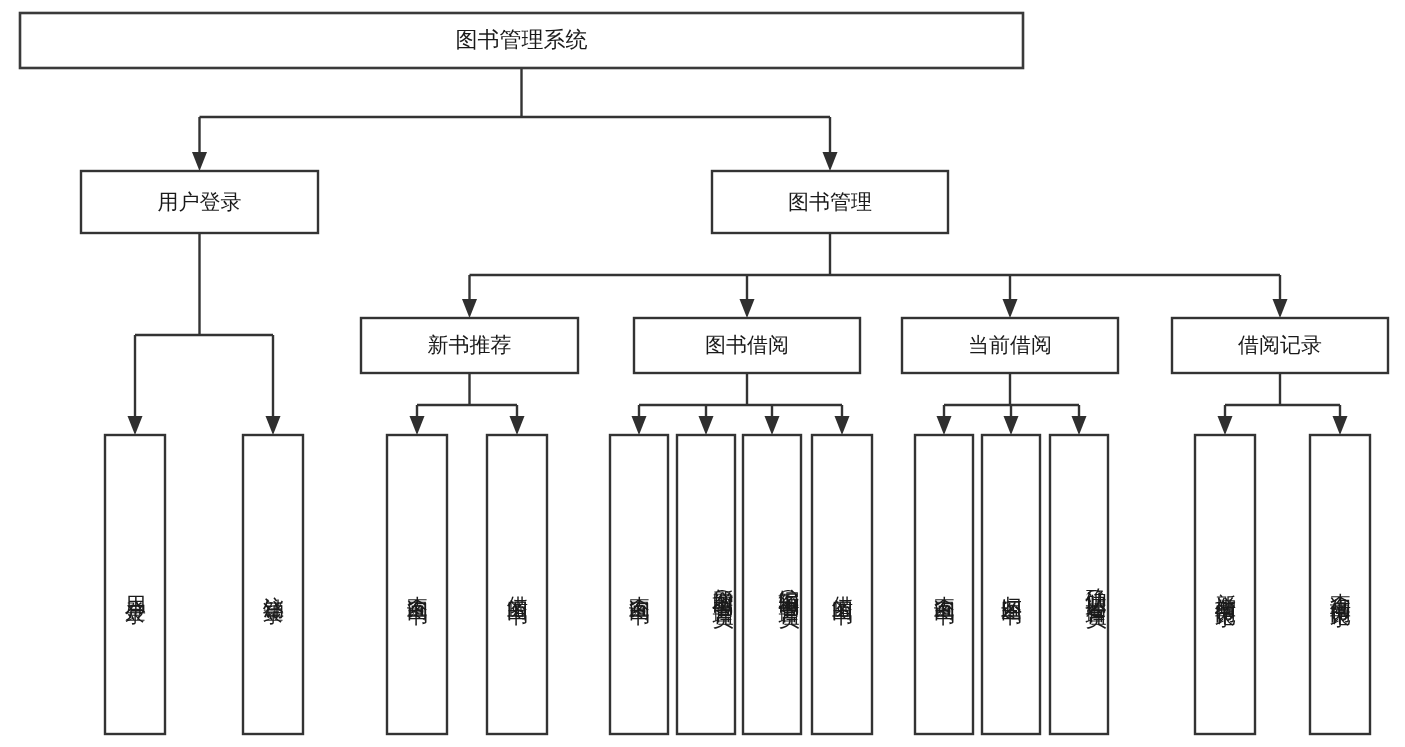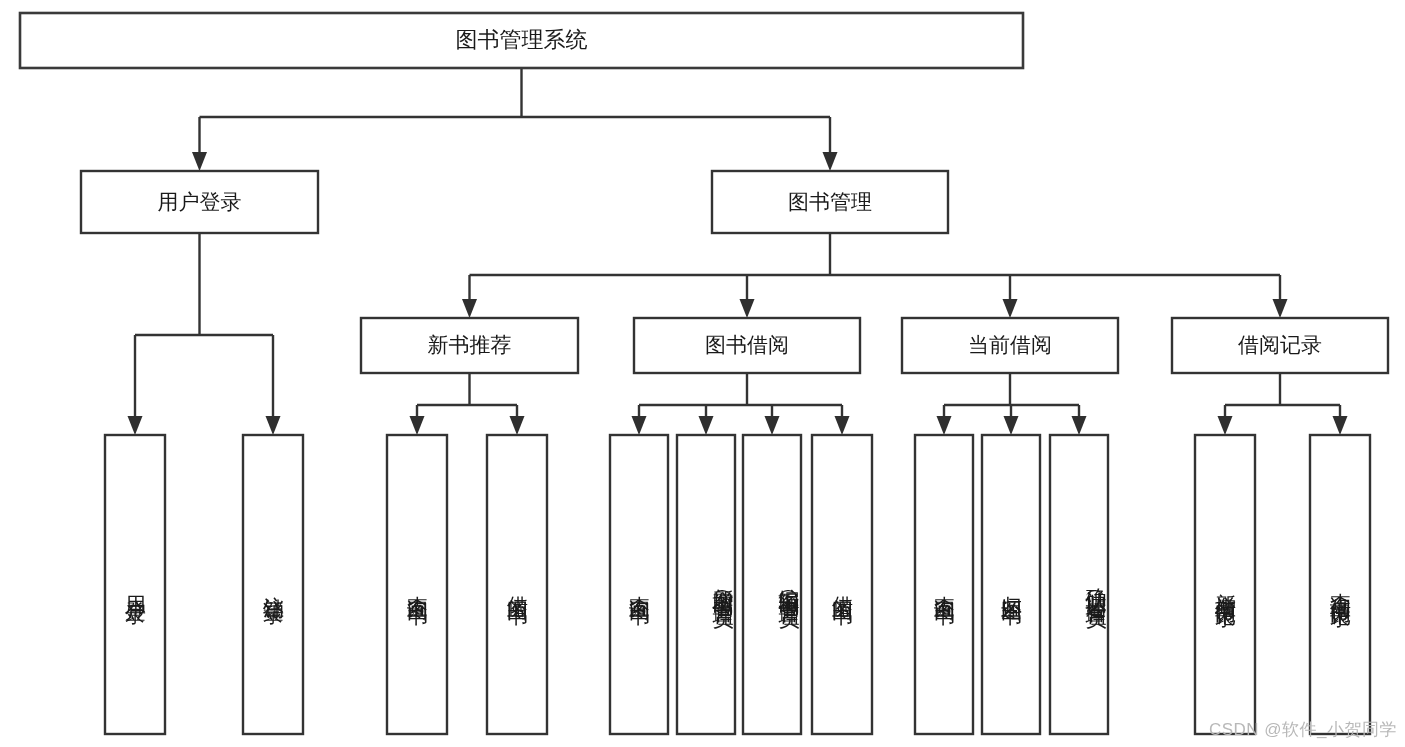--- a/index.html
+++ b/index.html
@@ -193,14 +193,13 @@
       <div class="vlabel" style="left: 677px; top: 445px; width: 58px; height: 279px;">新增图书（管理员）</div>
       <div class="vlabel" style="left: 743px; top: 445px; width: 58px; height: 279px;">编辑图书（管理员）</div>
       <div class="vlabel center" style="left: 812px; top: 445px; width: 60px; height: 279px;">借阅图书</div>
       <div class="vlabel center" style="left: 915px; top: 445px; width: 58px; height: 279px;">查询图书</div>
       <div class="vlabel center" style="left: 982px; top: 445px; width: 58px; height: 279px;">归还图书</div>
       <div class="vlabel" style="left: 1050px; top: 445px; width: 58px; height: 279px;">确认归还（管理员）</div>
       <div class="vlabel center" style="left: 1195px; top: 445px; width: 60px; height: 279px;">新增借阅记录</div>
       <div class="vlabel center" style="left: 1310px; top: 445px; width: 60px; height: 279px;">查询借阅记录</div>
     </div>
 
-  <div class="watermark">CSDN @软件_小贺同学</div>
 </div>
 
 </body></html>

